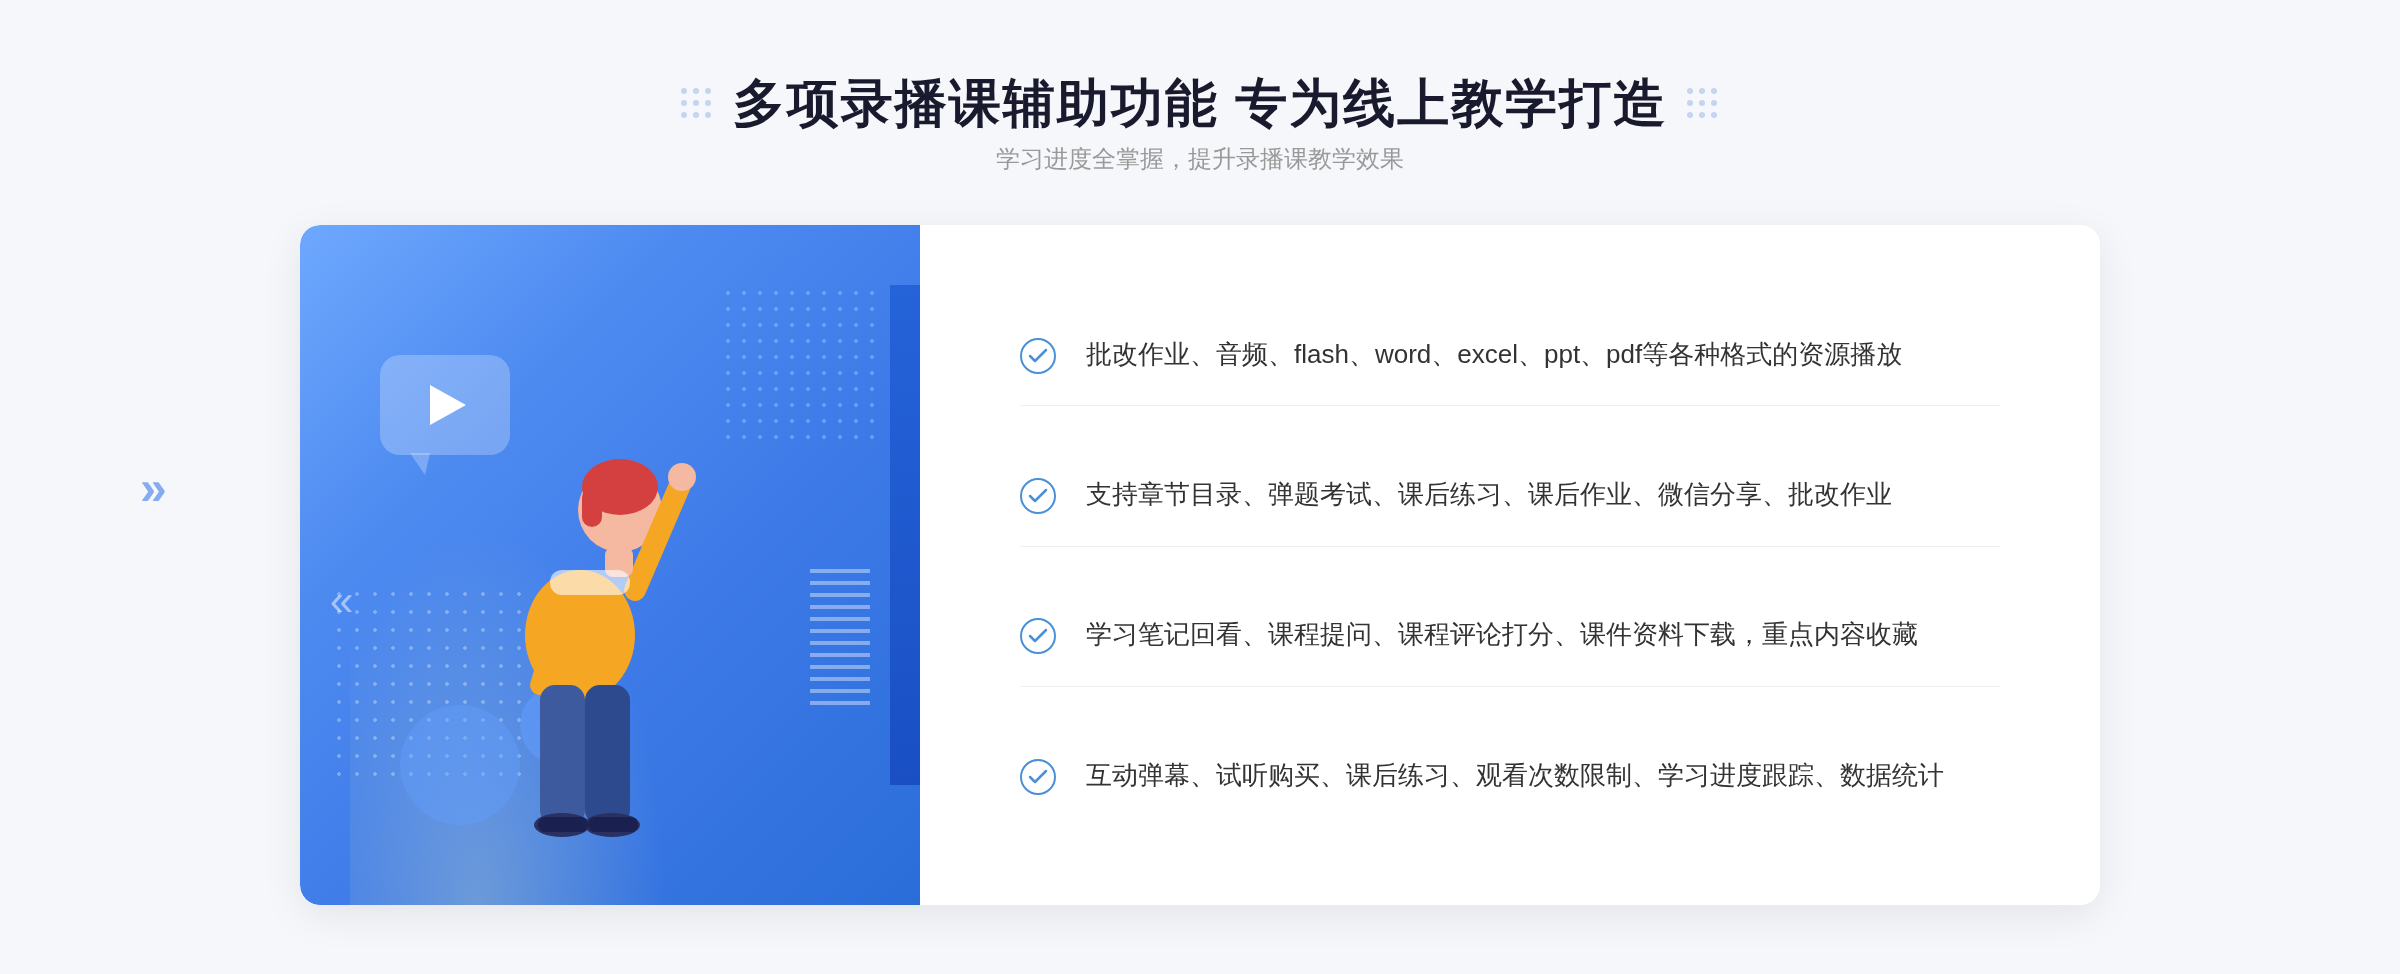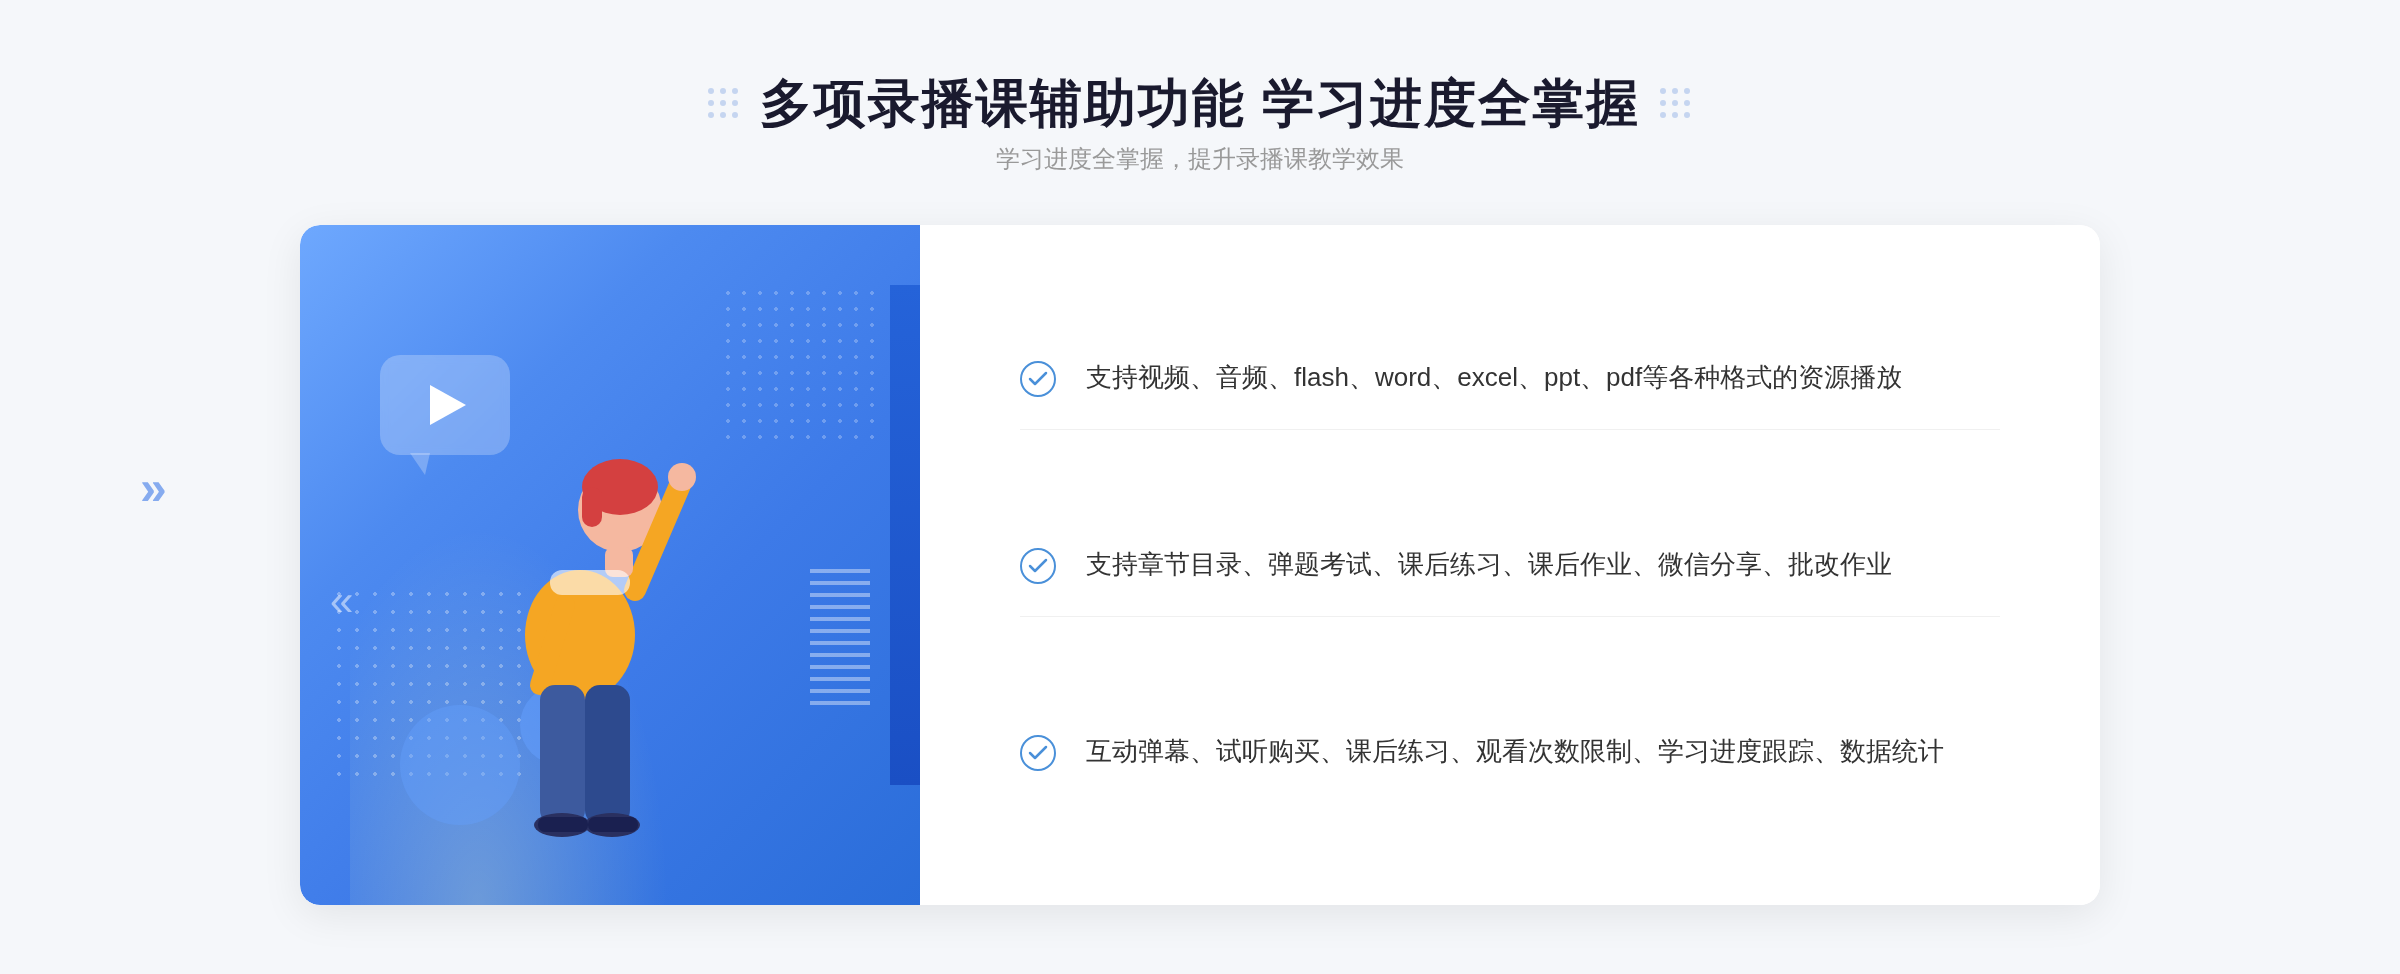--- a/index.html
+++ b/index.html
@@ -263,21 +263,21 @@
             <div class="dot-item"></div>
             <div class="dot-item"></div>
           <div class="dot-item"></div>
             <div class="dot-item"></div>
             <div class="dot-item"></div>
           <div class="dot-item"></div>
             <div class="dot-item"></div>
             <div class="dot-item"></div>
         </div>
       </div>
-      <h1 class="main-title">多项录播课辅助功能 学习进度全掌握</h1>
+      <h1 class="main-title">多项录播课辅助功能 专为线上教学打造</h1>
       <div class="corner-deco">
         <div class="dots-deco">
           <div class="dot-item"></div>
             <div class="dot-item"></div>
             <div class="dot-item"></div>
           <div class="dot-item"></div>
             <div class="dot-item"></div>
             <div class="dot-item"></div>
           <div class="dot-item"></div>
             <div class="dot-item"></div>
@@ -340,31 +340,38 @@
       </svg>
     </div>
 
     <div class="features-area">
 
       <div class="feature-item">
         <svg class="check-icon" viewBox="0 0 36 36" fill="none" xmlns="http://www.w3.org/2000/svg">
           <circle cx="18" cy="18" r="17" stroke="#4a90d9" stroke-width="2" fill="none"></circle>
           <path d="M10 18 L15 23 L26 12" stroke="#4a90d9" stroke-width="2.5" stroke-linecap="round" stroke-linejoin="round" fill="none"></path>
         </svg>
-        <span class="feature-text">支持视频、音频、flash、word、excel、ppt、pdf等各种格式的资源播放</span>
+        <span class="feature-text">批改作业、音频、flash、word、excel、ppt、pdf等各种格式的资源播放</span>
       </div>
 
       <div class="feature-item">
         <svg class="check-icon" viewBox="0 0 36 36" fill="none" xmlns="http://www.w3.org/2000/svg">
           <circle cx="18" cy="18" r="17" stroke="#4a90d9" stroke-width="2" fill="none"></circle>
           <path d="M10 18 L15 23 L26 12" stroke="#4a90d9" stroke-width="2.5" stroke-linecap="round" stroke-linejoin="round" fill="none"></path>
         </svg>
         <span class="feature-text">支持章节目录、弹题考试、课后练习、课后作业、微信分享、批改作业</span>
       </div>
 
+      <div class="feature-item">
+        <svg class="check-icon" viewBox="0 0 36 36" fill="none" xmlns="http://www.w3.org/2000/svg">
+          <circle cx="18" cy="18" r="17" stroke="#4a90d9" stroke-width="2" fill="none"></circle>
+          <path d="M10 18 L15 23 L26 12" stroke="#4a90d9" stroke-width="2.5" stroke-linecap="round" stroke-linejoin="round" fill="none"></path>
+        </svg>
+        <span class="feature-text">学习笔记回看、课程提问、课程评论打分、课件资料下载，重点内容收藏</span>
+      </div>
 
       <div class="feature-item">
         <svg class="check-icon" viewBox="0 0 36 36" fill="none" xmlns="http://www.w3.org/2000/svg">
           <circle cx="18" cy="18" r="17" stroke="#4a90d9" stroke-width="2" fill="none"></circle>
           <path d="M10 18 L15 23 L26 12" stroke="#4a90d9" stroke-width="2.5" stroke-linecap="round" stroke-linejoin="round" fill="none"></path>
         </svg>
         <span class="feature-text">互动弹幕、试听购买、课后练习、观看次数限制、学习进度跟踪、数据统计</span>
       </div>
 
     </div>

